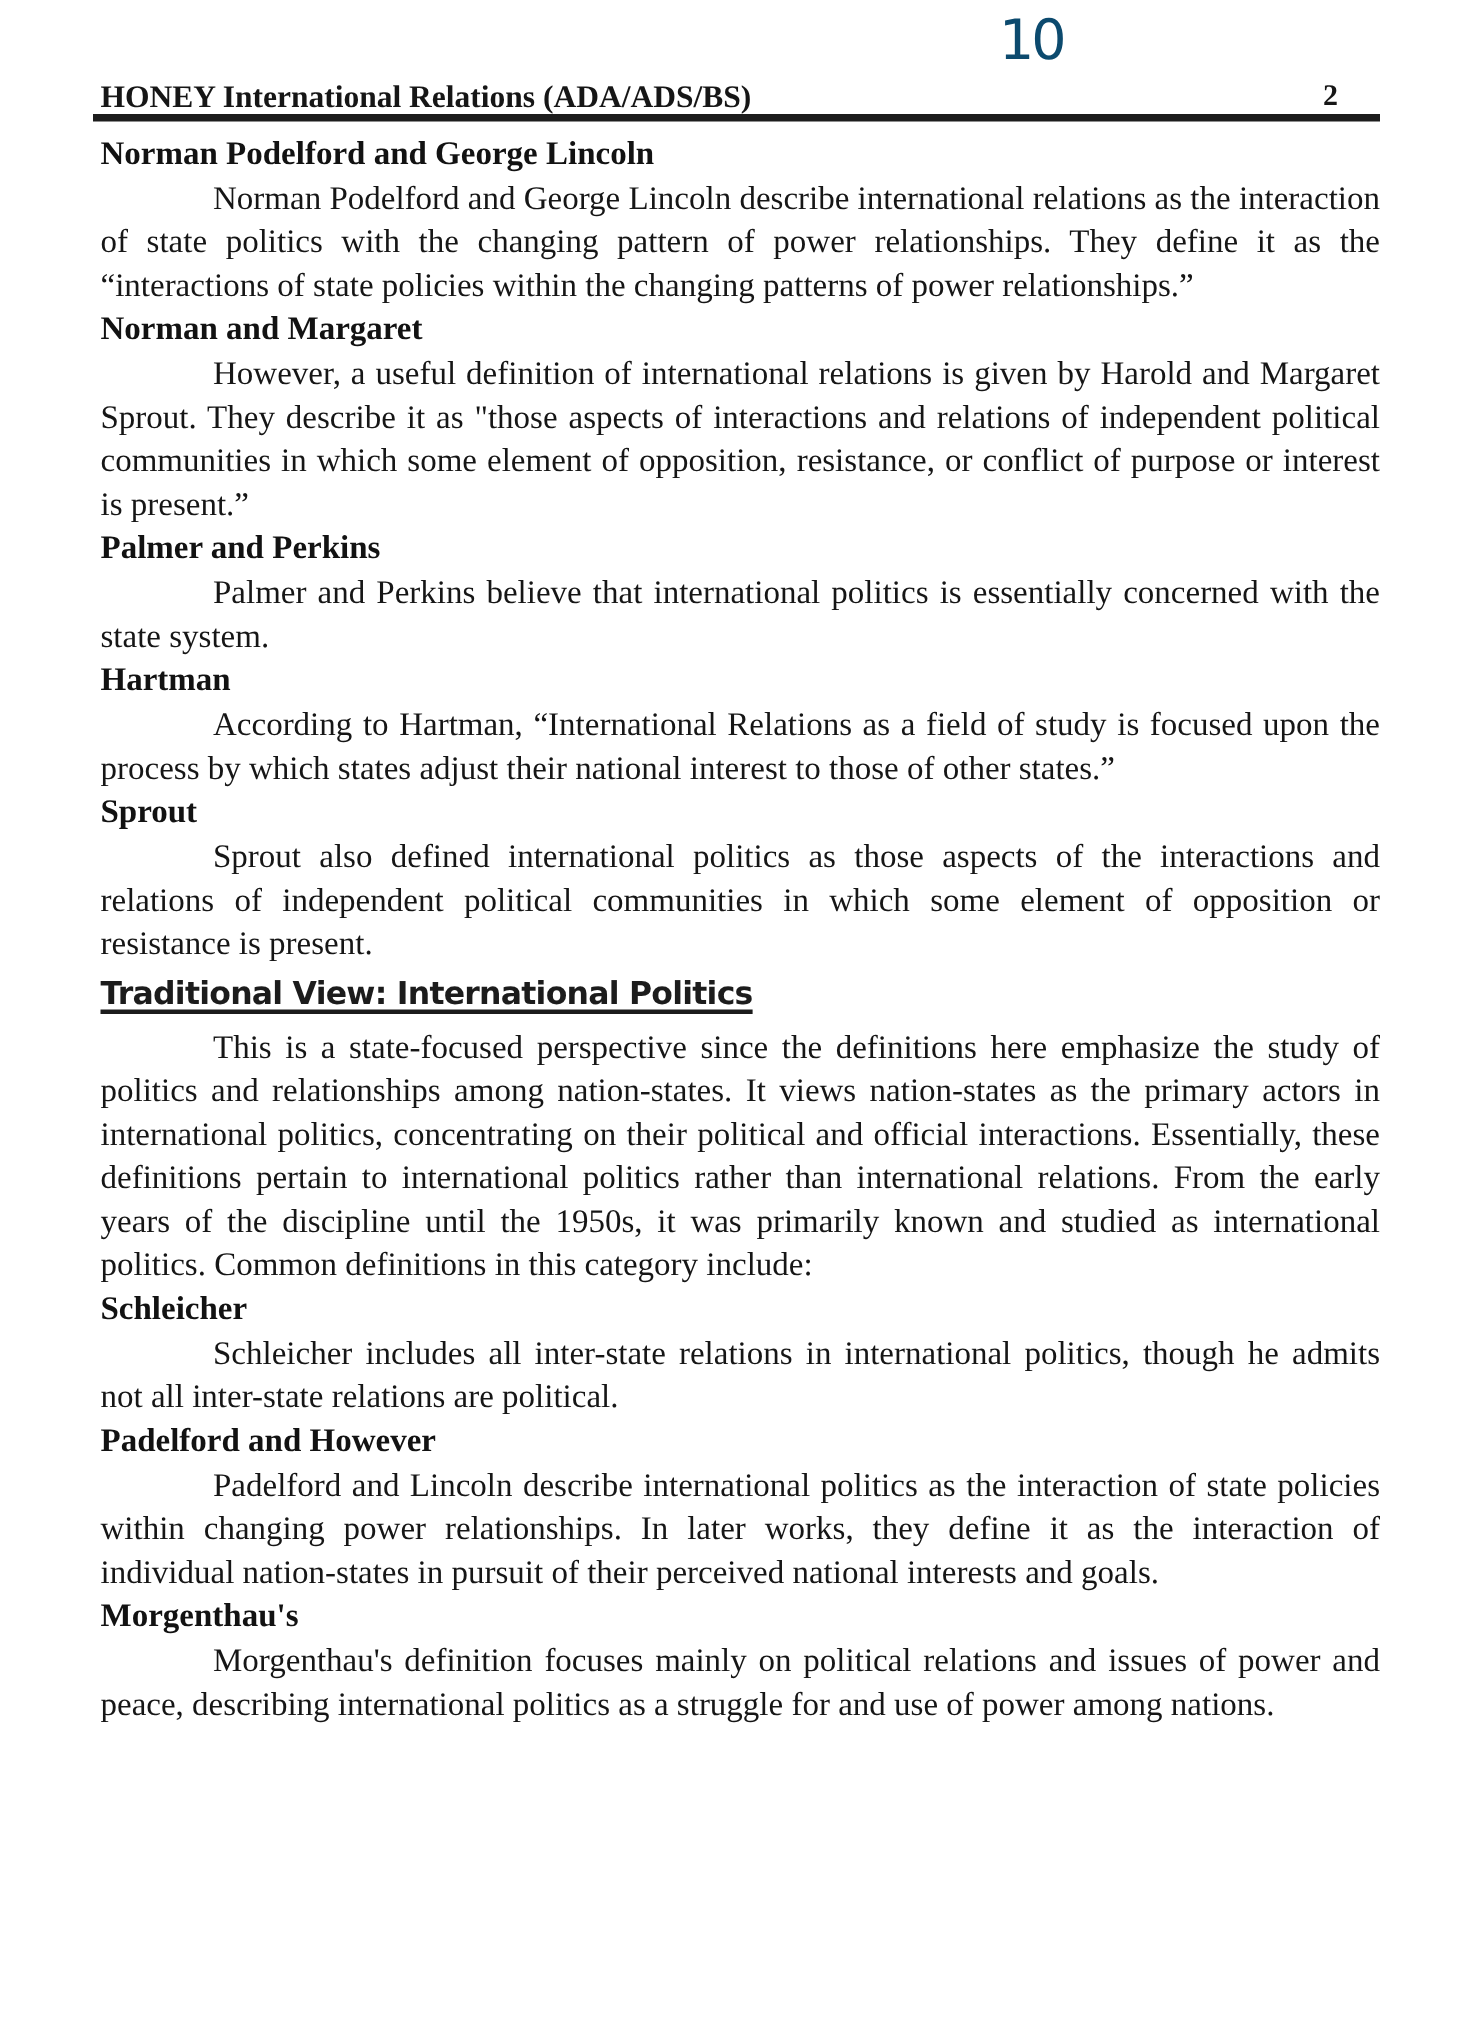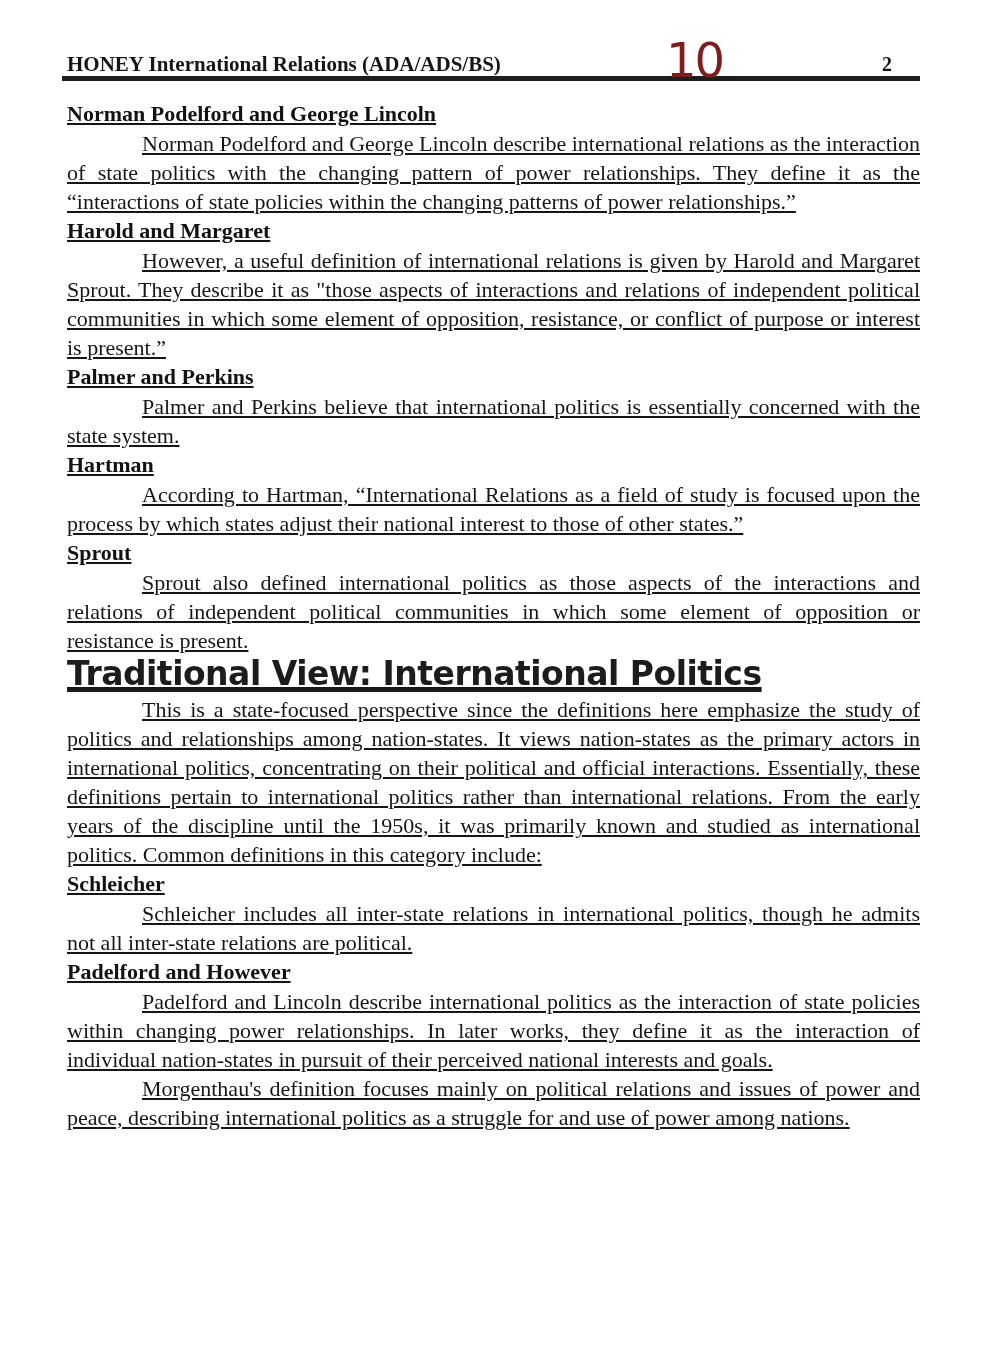--- a/index.html
+++ b/index.html
@@ -15,25 +15,24 @@
     height: 1348px;
     background: #ffffff;
     overflow: hidden;
   }
   
   .red-marker {
     position: absolute;
     left: 666px;
     top: 8px;
     font-family: "DejaVu Sans", sans-serif;
-    font-size: 48px;
+    font-size: 37px;
     line-height: 1;
-    color: #7f1d1d;
+    color: #0c4a6e;
     letter-spacing: -2px;
-    margin-top: 28px;
   }
   .header-bar {
     margin: 53px 63px 0 62px;   
     border-bottom: 5px solid #1d1d1d;
     padding-bottom: 1px;
     display: flex;
     justify-content: space-between;
     align-items: flex-end;
     gap: 48px;
   }
@@ -45,32 +44,31 @@
     white-space: nowrap;
   }
   .page-number {
     font-weight: bold;
     font-size: 20px;
     line-height: 22px;
     padding-right: 28px;
   }
   
   .content {
-    margin: 18px 63px 0 67px;    
-    text-decoration: underline;
+    margin: 6px 63px 0 67px;    
   }
   .content h2 {
     font-size: 22px;
     font-weight: bold;
     line-height: 30px;
     color: #121212;
   }
   .content h2.major {
     font-family: "DejaVu Sans", sans-serif;
-    font-size: 33px;
+    font-size: 21px;
     line-height: 38px;
     letter-spacing: -0.5px;
     color: #1c1c1c;
     text-decoration: underline;
     text-decoration-thickness: 3px;
     text-underline-offset: 4px;
     padding-bottom: 2px;
   }
   .content p {
     font-size: 22px;
@@ -94,21 +92,21 @@
   </header>
 
   <main class="content">
 
     <section>
       <h2>Norman Podelford and George Lincoln</h2>
       <p>Norman Podelford and George Lincoln describe international relations as the interaction of state politics with the changing pattern of power relationships. They define it as the “interactions of state policies within the changing patterns of power relationships.”</p>
     </section>
 
     <section>
-      <h2>Harold and Margaret</h2>
+      <h2>Norman and Margaret</h2>
       <p>However, a useful definition of international relations is given by Harold and Margaret Sprout. They describe it as "those aspects of interactions and relations of independent political communities in which some element of opposition, resistance, or conflict of purpose or interest is present.”</p>
     </section>
 
     <section>
       <h2>Palmer and Perkins</h2>
       <p>Palmer and Perkins believe that international politics is essentially concerned with the state system.</p>
     </section>
 
     <section>
       <h2>Hartman</h2>
@@ -129,18 +127,19 @@
       <h2>Schleicher</h2>
       <p>Schleicher includes all inter-state relations in international politics, though he admits not all inter-state relations are political.</p>
     </section>
 
     <section>
       <h2>Padelford and However</h2>
       <p>Padelford and Lincoln describe international politics as the interaction of state policies within changing power relationships. In later works, they define it as the interaction of individual nation-states in pursuit of their perceived national interests and goals.</p>
     </section>
 
     <section>
+      <h2>Morgenthau's</h2>
       <p>Morgenthau's definition focuses mainly on political relations and issues of power and peace, describing international politics as a struggle for and use of power among nations.</p>
     </section>
 
 
   </main>
 </div>
 
 </body></html>

